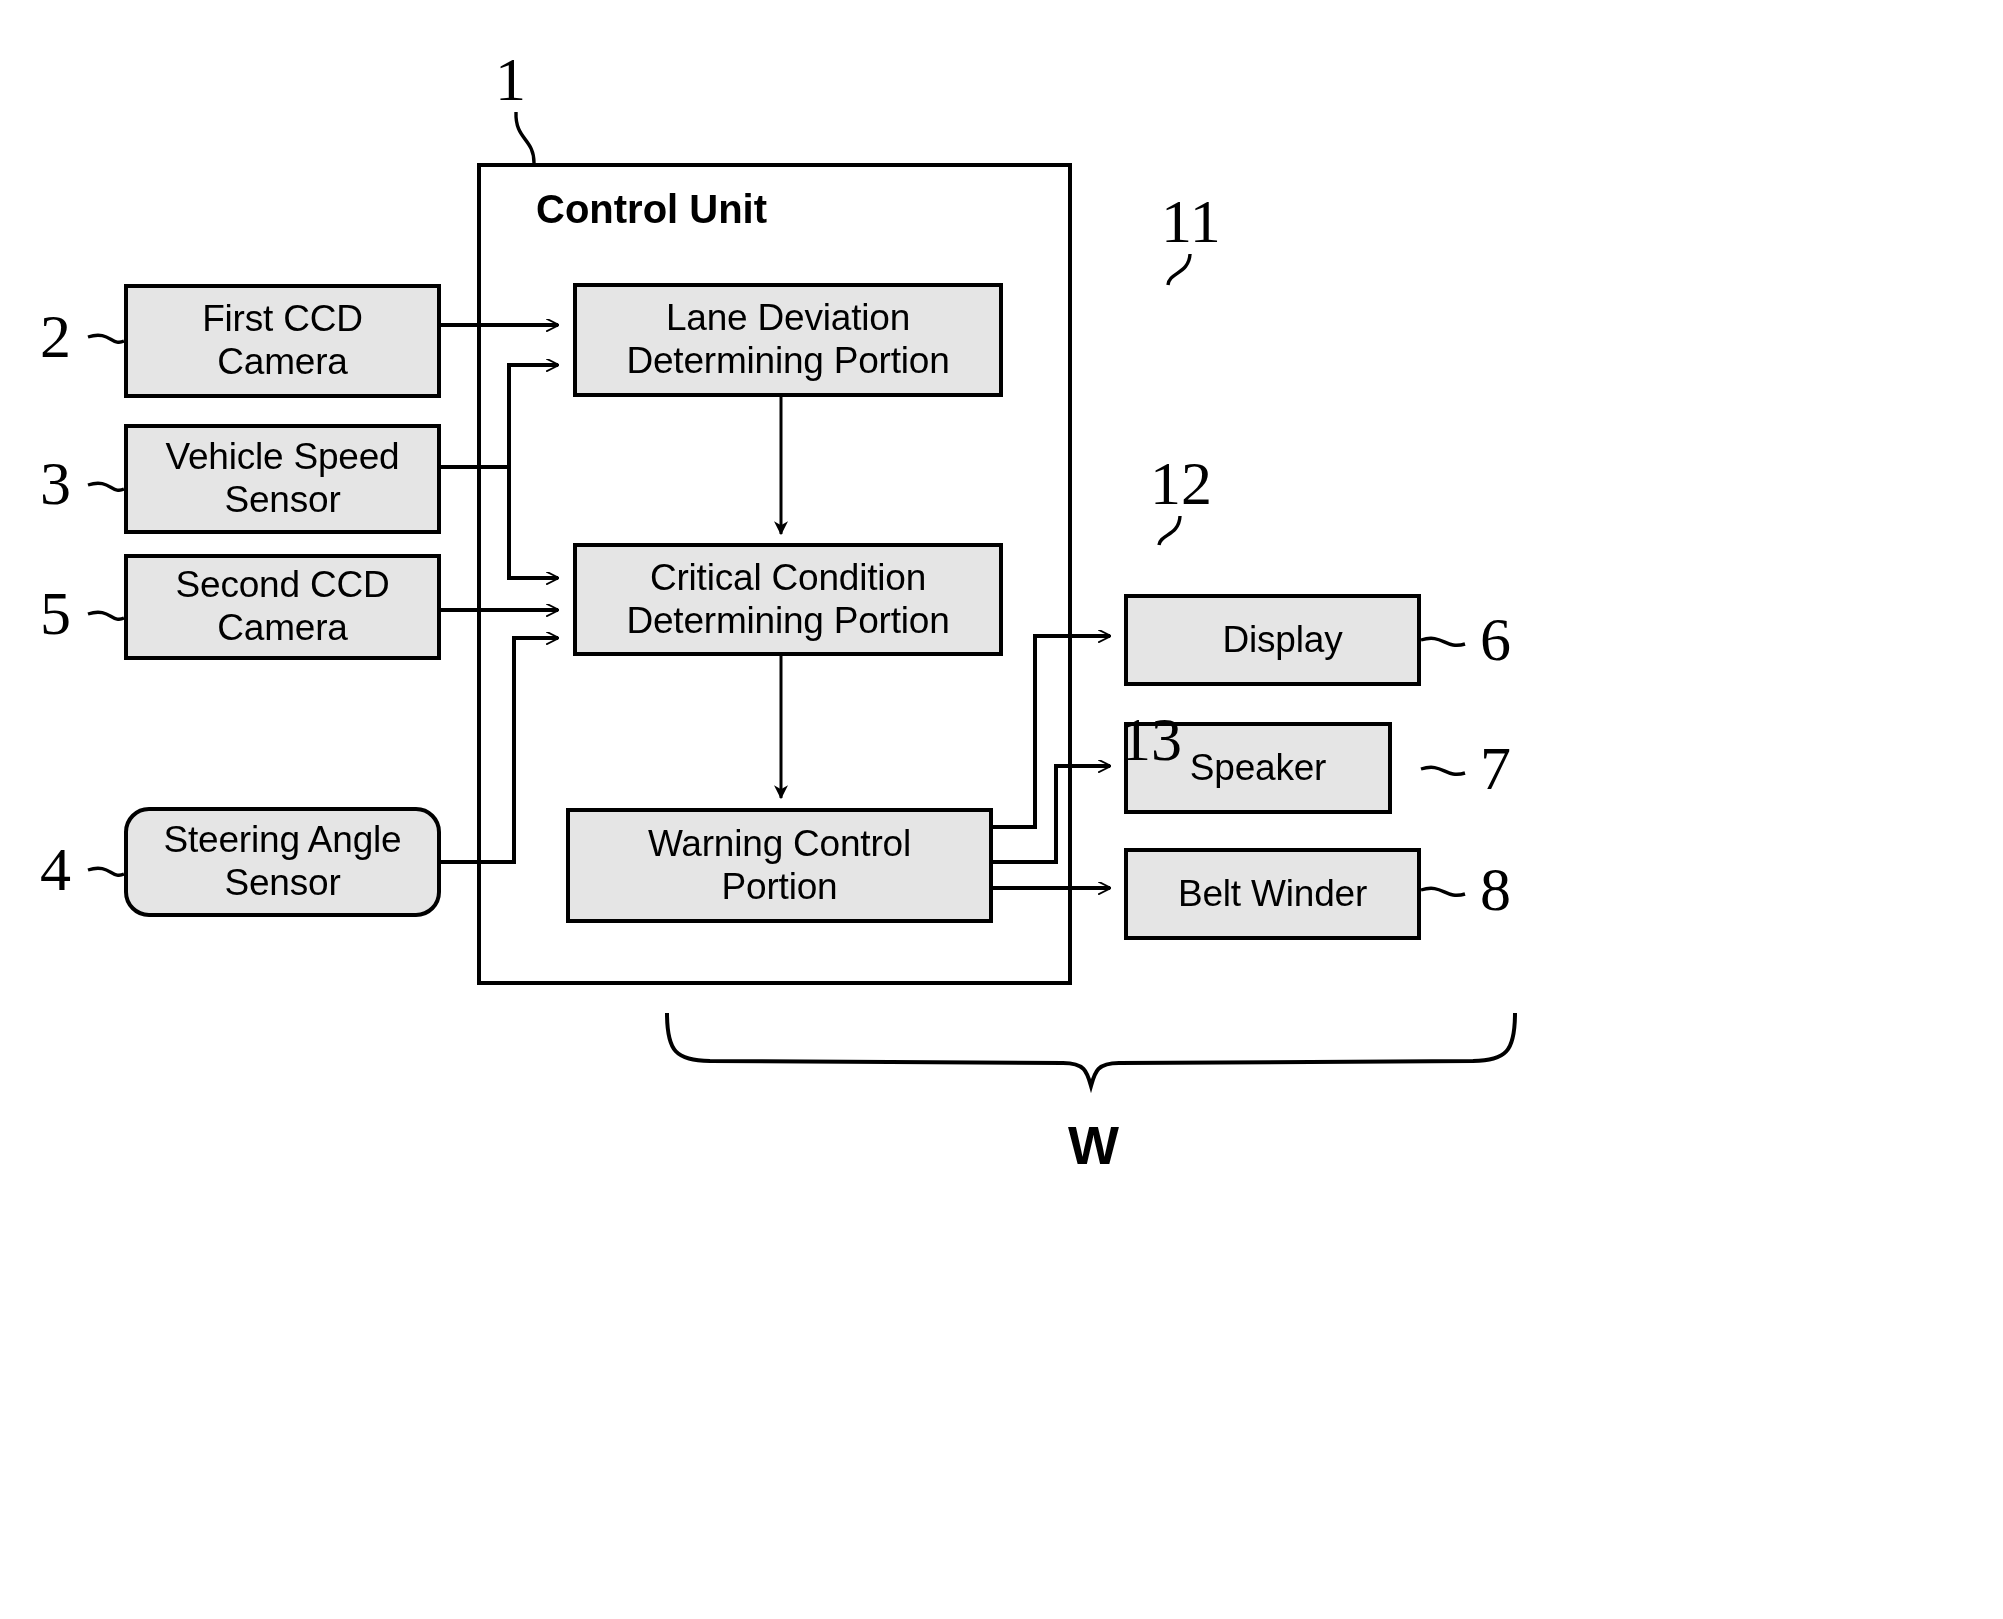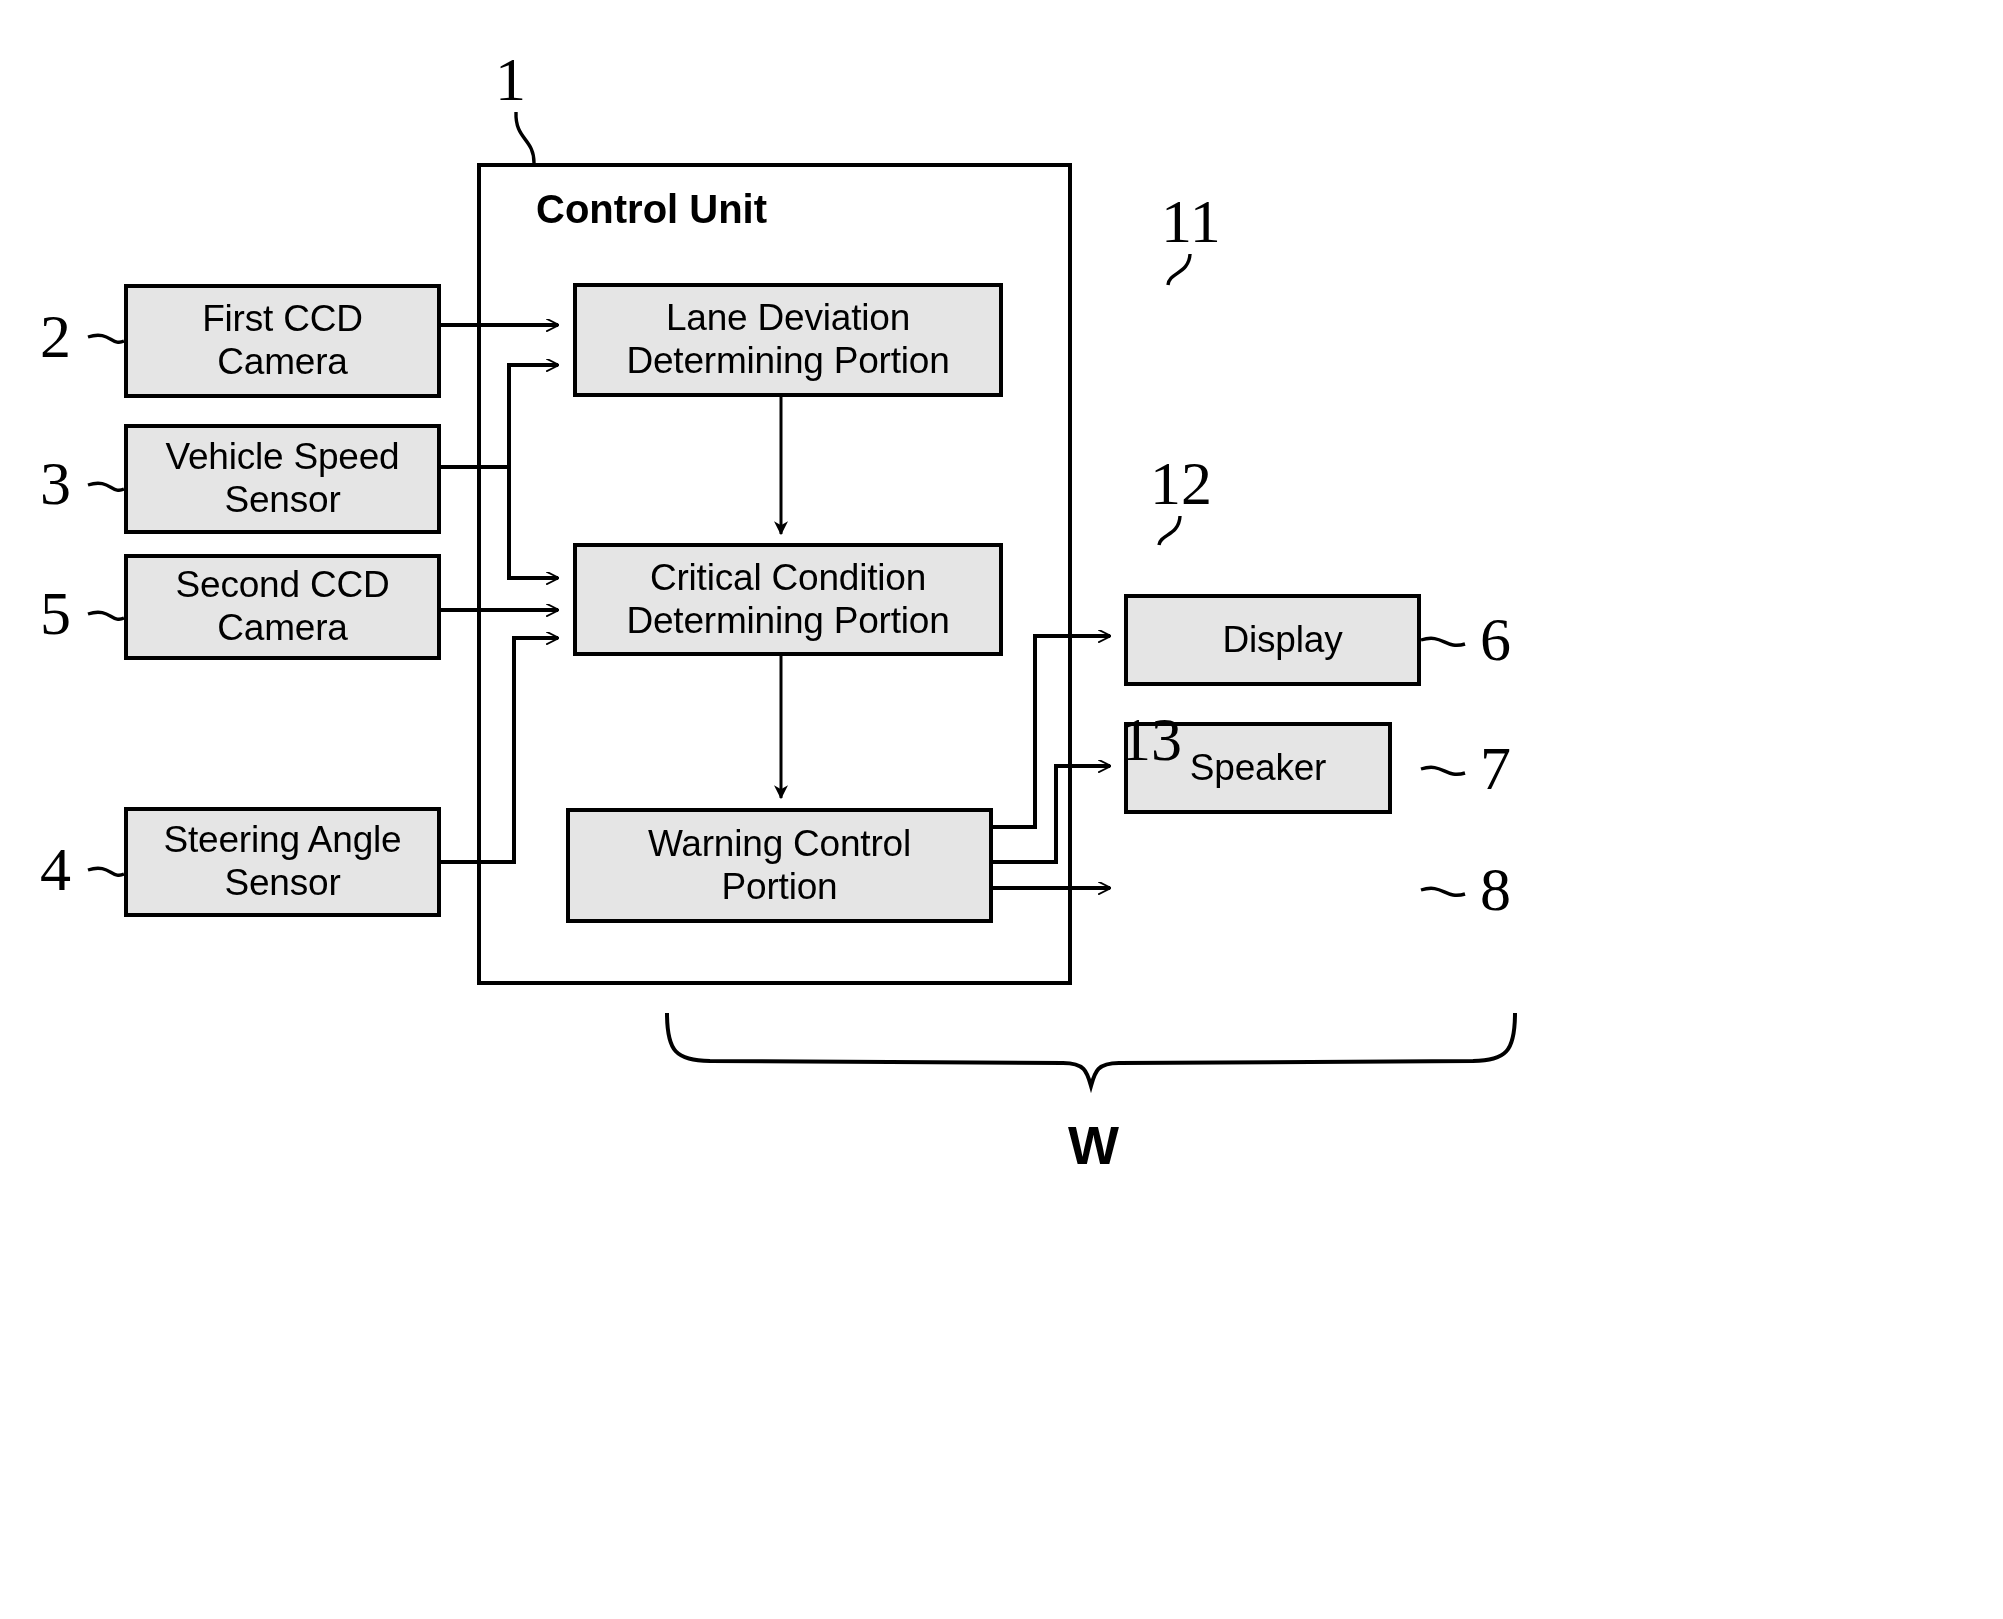--- a/index.html
+++ b/index.html
@@ -154,21 +154,21 @@
   <div class="box" style="left:124px; top:424px; width:317px; height:110px; font-size:37px;">
     <span class="box-label">Vehicle Speed
 Sensor</span>
   </div>
 
   <div class="box" style="left:124px; top:554px; width:317px; height:106px; font-size:37px;">
     <span class="box-label">Second CCD
 Camera</span>
   </div>
 
-  <div class="box" style="left:124px; top:807px; width:317px; height:110px; font-size:37px;">
+  <div class="box" style="left:124px; top:807px; width:317px; height:110px; font-size:37px;border-radius:25px;">
     <span class="box-label">Steering Angle
 Sensor</span>
   </div>
 
   <div class="box" style="left:573px; top:283px; width:430px; height:114px; font-size:37px;">
     <span class="box-label">Lane Deviation
 Determining Portion</span>
   </div>
 
   <div class="box" style="left:573px; top:543px; width:430px; height:113px; font-size:37px;">
@@ -182,20 +182,23 @@
   </div>
 
   <div class="box" style="left:1124px; top:594px; width:297px; height:92px; font-size:37px;padding-left:20px;">
     <span class="box-label">Display</span>
   </div>
 
   <div class="box" style="left:1124px; top:722px; width:268px; height:92px; font-size:37px;">
     <span class="box-label">Speaker</span>
   </div>
 
+  <div class="box" style="left:1124px; top:848px; width:297px; height:92px; font-size:37px;">
+    <span class="box-label">Belt Winder</span>
+  </div>
 
   <div class="ref" style="left:495px; top:48px; font-size:62px;">1</div>
 
   <div class="ref" style="left:40px; top:305px; font-size:62px;">2</div>
   <div class="ref" style="left:40px; top:452px; font-size:62px;">3</div>
   <div class="ref" style="left:40px; top:582px; font-size:62px;">5</div>
   <div class="ref" style="left:40px; top:838px; font-size:62px;">4</div>
 
   <div class="ref" style="left:1161px; top:190px; font-size:62px;">11</div>
   <div class="ref" style="left:1150px; top:452px; font-size:62px;">12</div>

